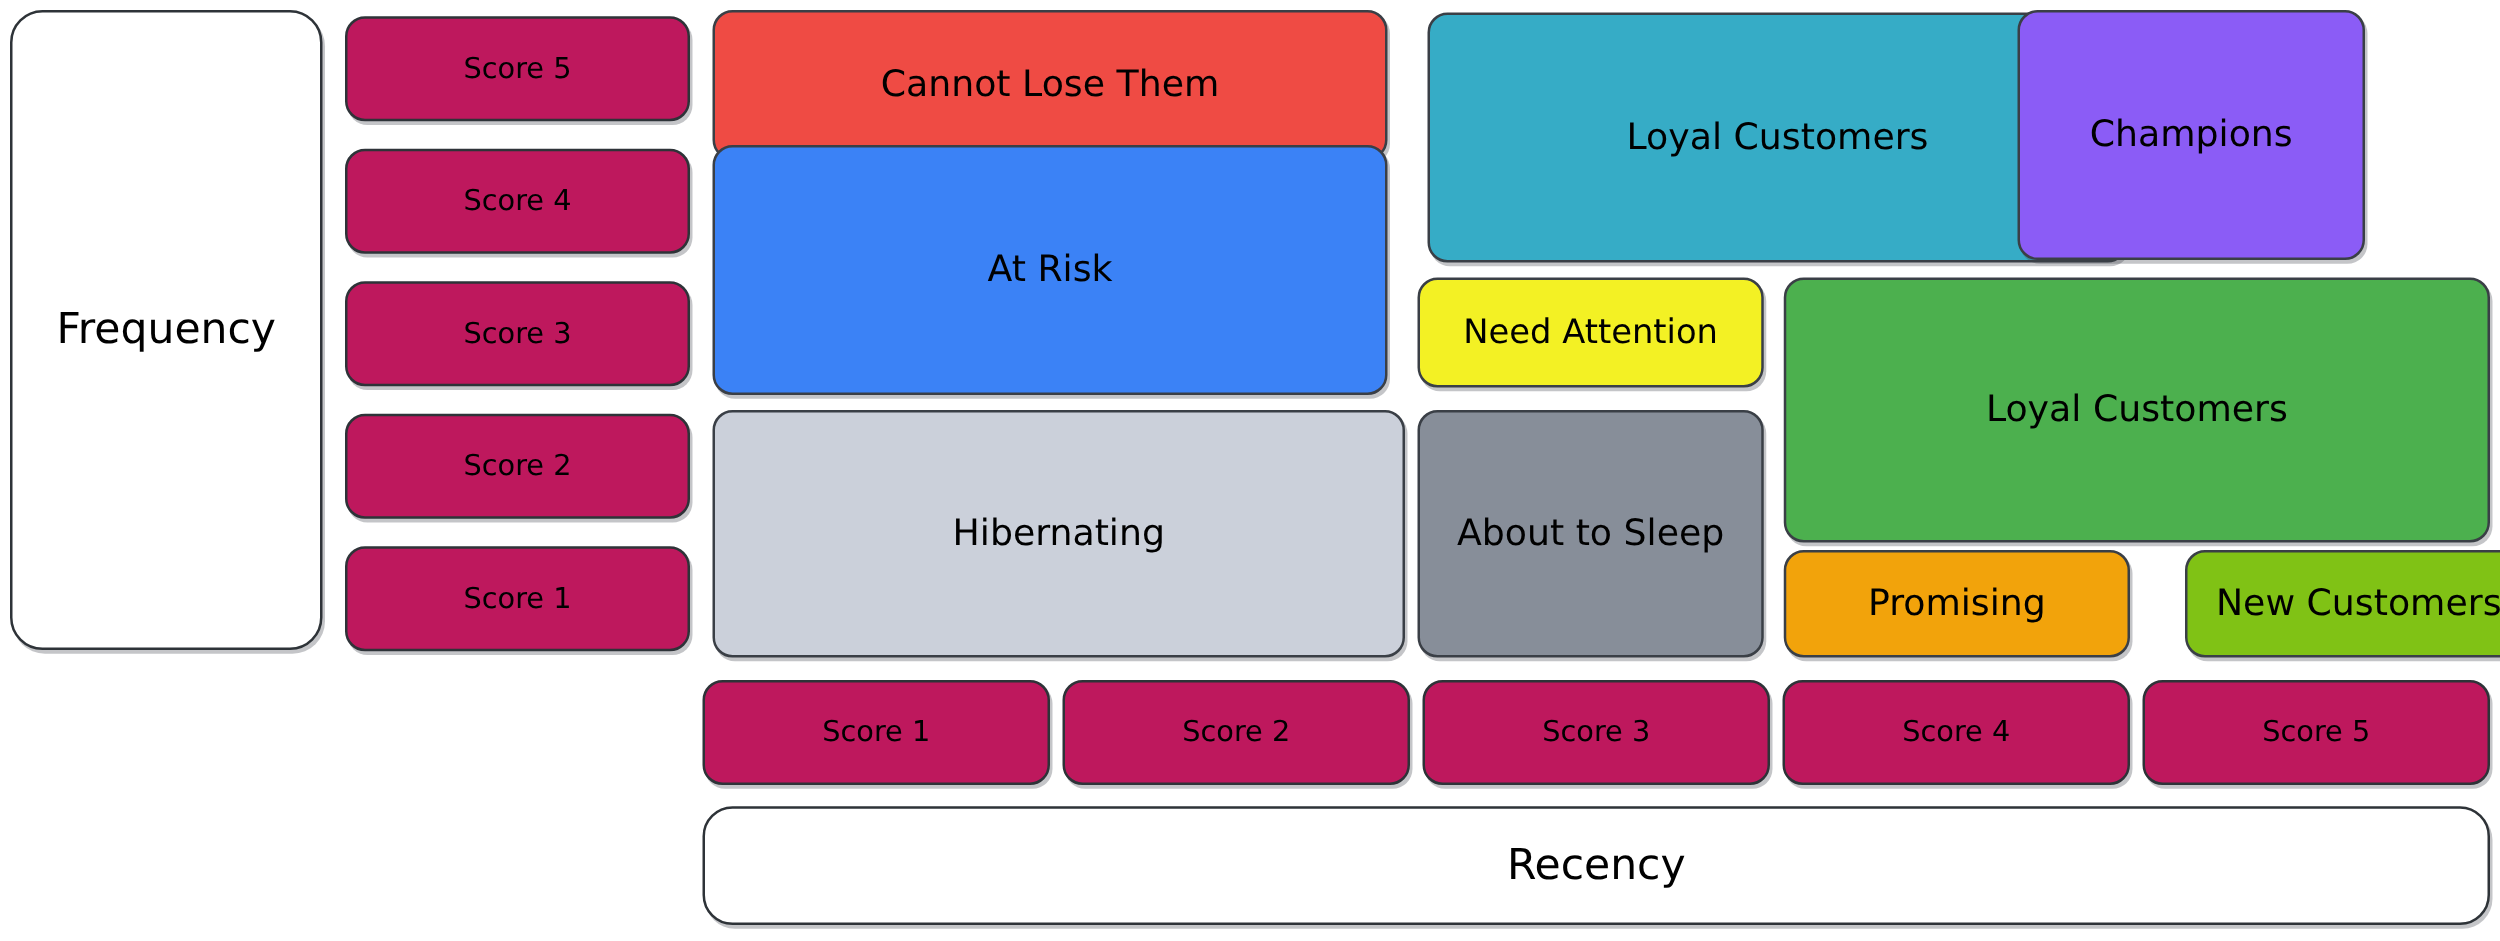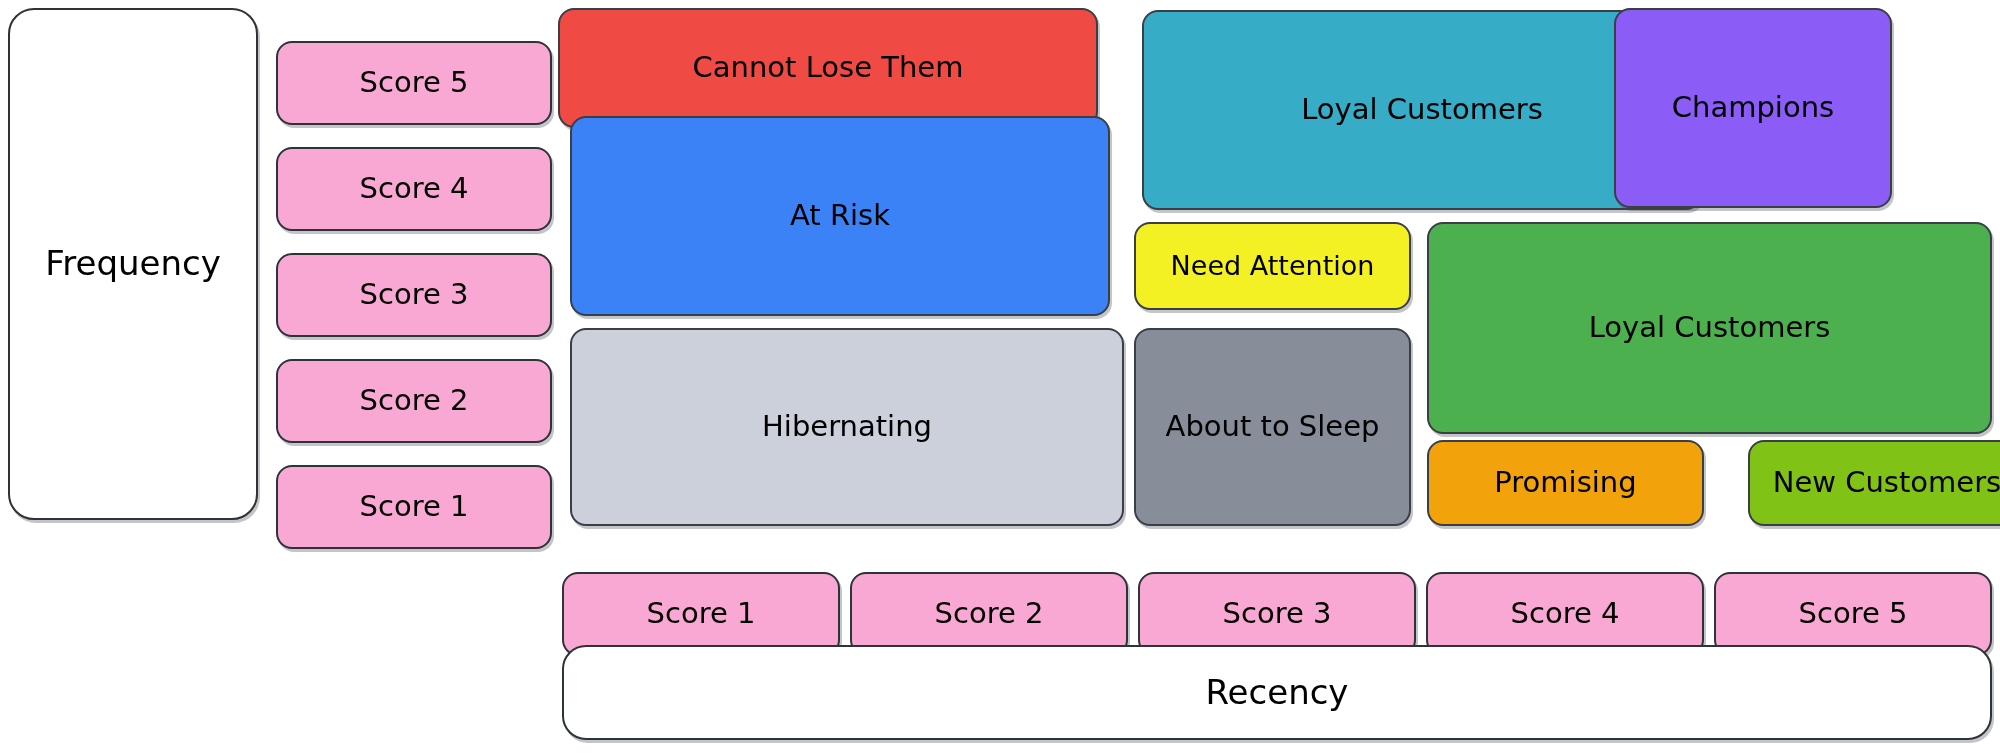--- a/index.html
+++ b/index.html
@@ -28,25 +28,24 @@
     border: 2px solid #3a3f46;
     color: #000000;
     font-family: "DejaVu Sans", sans-serif;
     font-weight: 400;
     line-height: 1.15;
     padding: 2px 8px;
     
     box-shadow: 2px 3px 0 rgba(60,64,72,0.30);
   }
   .axis-box {
-    background: #f9a8d4;
+    background: #be185d;
     border-color: #2e3338;
     border-width: 2px;
-    font-size: 29px;
-    margin-top: 28px;
+    font-size: 23px;
   }
   .axis-title {
     background: #ffffff;
     border-color: #2e3338;
     font-size: 34px;
   }
   .seg {
     border-color: #3a3f46;
     font-size: 29px;
   }
@@ -70,21 +69,21 @@
   <div class="box axis-box" style="left:276px; top:225px; width:276px; height:84px;">
     <span>Score 3</span>
   </div>
   <div class="box axis-box" style="left:276px; top:331px; width:276px; height:84px;">
     <span>Score 2</span>
   </div>
   <div class="box axis-box" style="left:276px; top:437px; width:276px; height:84px;">
     <span>Score 1</span>
   </div>
 
-  <div class="box seg" style="left:558px; top:8px; width:540px; height:120px; background:#EF4B44;">
+  <div class="box seg" style="left:570px; top:8px; width:540px; height:120px; background:#EF4B44;">
     <span>Cannot Lose Them</span>
   </div>
 
   <div class="box seg" style="left:570px; top:116px; width:540px; height:200px; background:#3b82f6;text-align:right;">
     <span>At Risk</span>
   </div>
 
   <div class="box seg" style="left:570px; top:328px; width:554px; height:198px; background:#CBD0DA;">
     <span>Hibernating</span>
   </div>

